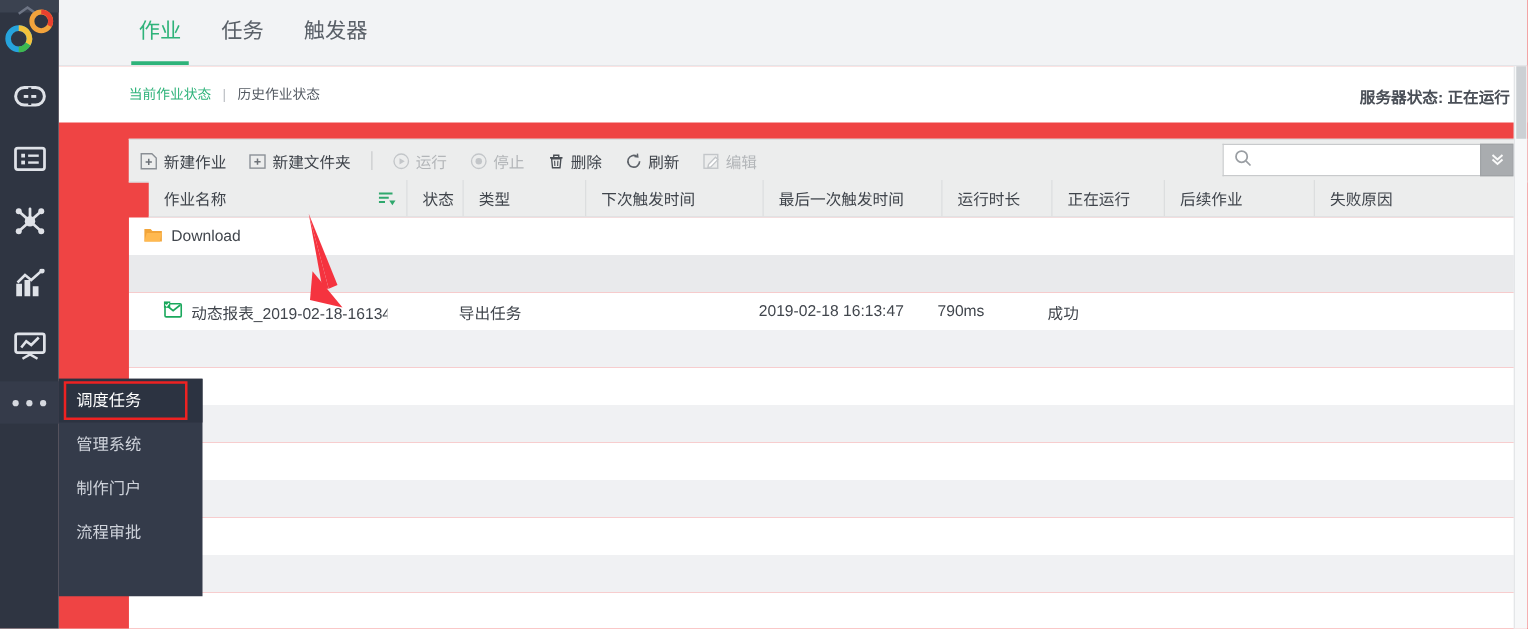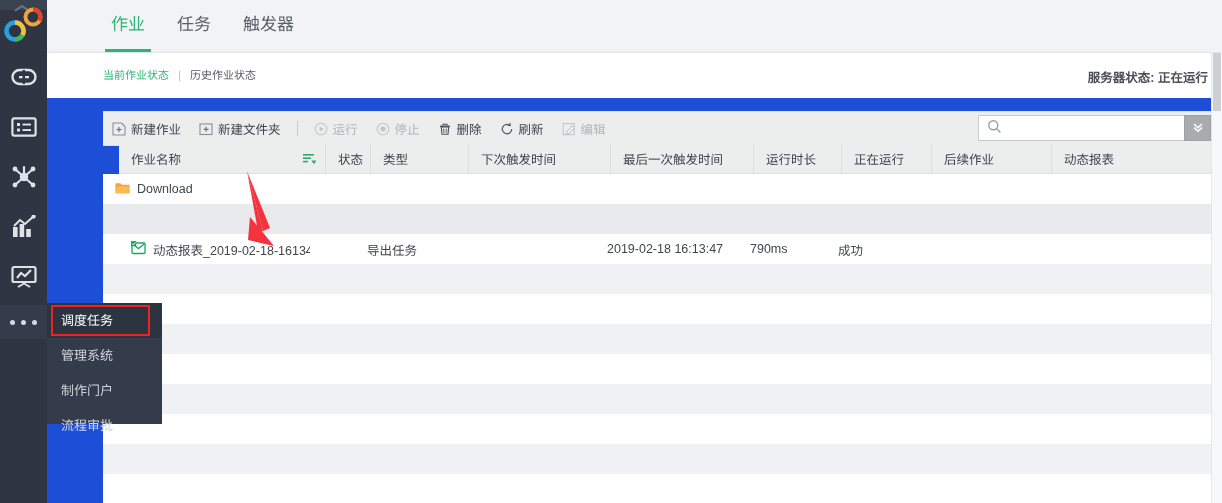--- a/index.html
+++ b/index.html
@@ -36,38 +36,38 @@
     position:absolute;left:0;top:305px;width:47px;height:34px;
     display:flex;align-items:center;justify-content:center;gap:6px;
     background:#353b4a;cursor:pointer;
   }
   .rail-dots i{
     width:5px;height:5px;border-radius:50%;background:#d6d9e0;display:block;
   }
 
   
   .popmenu{
-    position:absolute;left:47px;top:303px;width:115px;height:121px;
+    position:absolute;left:47px;top:303px;width:115px;height:174px;
     background:#343b4a;z-index:60;
   }
   .popmenu-item{
     height:35px;line-height:35px;padding-left:14px;
     color:#cfd3db;font-size:13px;cursor:pointer;white-space:nowrap;
     box-sizing:border-box;
   }
   .popmenu-item.active{color:#ffffff;background:#2c3341;}
   .popmenu-highlight{
     position:absolute;left:51px;top:305px;width:99px;height:31px;
     border:2px solid #ee2222;box-sizing:border-box;z-index:61;pointer-events:none;
   }
 
   
   .main{
     position:absolute;left:47px;top:0;right:0;bottom:0;
-    background:#1d4ed8;
+    background:#ef4444;
   }
 
   
   .tabbar{
     position:absolute;left:0;top:0;right:0;height:52px;
     background:#f2f3f5;border-bottom:1px solid #e3e5e8;
   }
   .tabs{position:absolute;left:48px;top:0;display:flex;height:52px;}
   .tab{
     font-size:17px;color:#5a6068;padding:0 16px;height:52px;line-height:50px;
@@ -395,21 +395,21 @@
             </svg>
           </span>
         </div>
         <div class="th" style="width:45px">状态</div>
         <div class="th" style="width:98px">类型</div>
         <div class="th" style="width:142px">下次触发时间</div>
         <div class="th" style="width:143px">最后一次触发时间</div>
         <div class="th" style="width:88px">运行时长</div>
         <div class="th" style="width:90px">正在运行</div>
         <div class="th" style="width:120px">后续作业</div>
-        <div class="th" style="width:152px">动态报表</div>
+        <div class="th" style="width:152px">失败原因</div>
       </div>
 
       <div class="trow folder">
         <div class="td" style="width:207px;padding-left:12px">
           <span class="cell-name">
             <span class="fold-ico">
               <svg width="15" height="13" viewBox="0 0 15 13">
                 <path d="M0.5 2.2 h5 l1.4 1.6 h7.6 v8.4 h-14 Z" fill="#f2a53a"></path>
                 <path d="M2.4 5.4 h12.1 l-1.6 6.8 h-12.4 Z" fill="#ffb950"></path>
               </svg>

